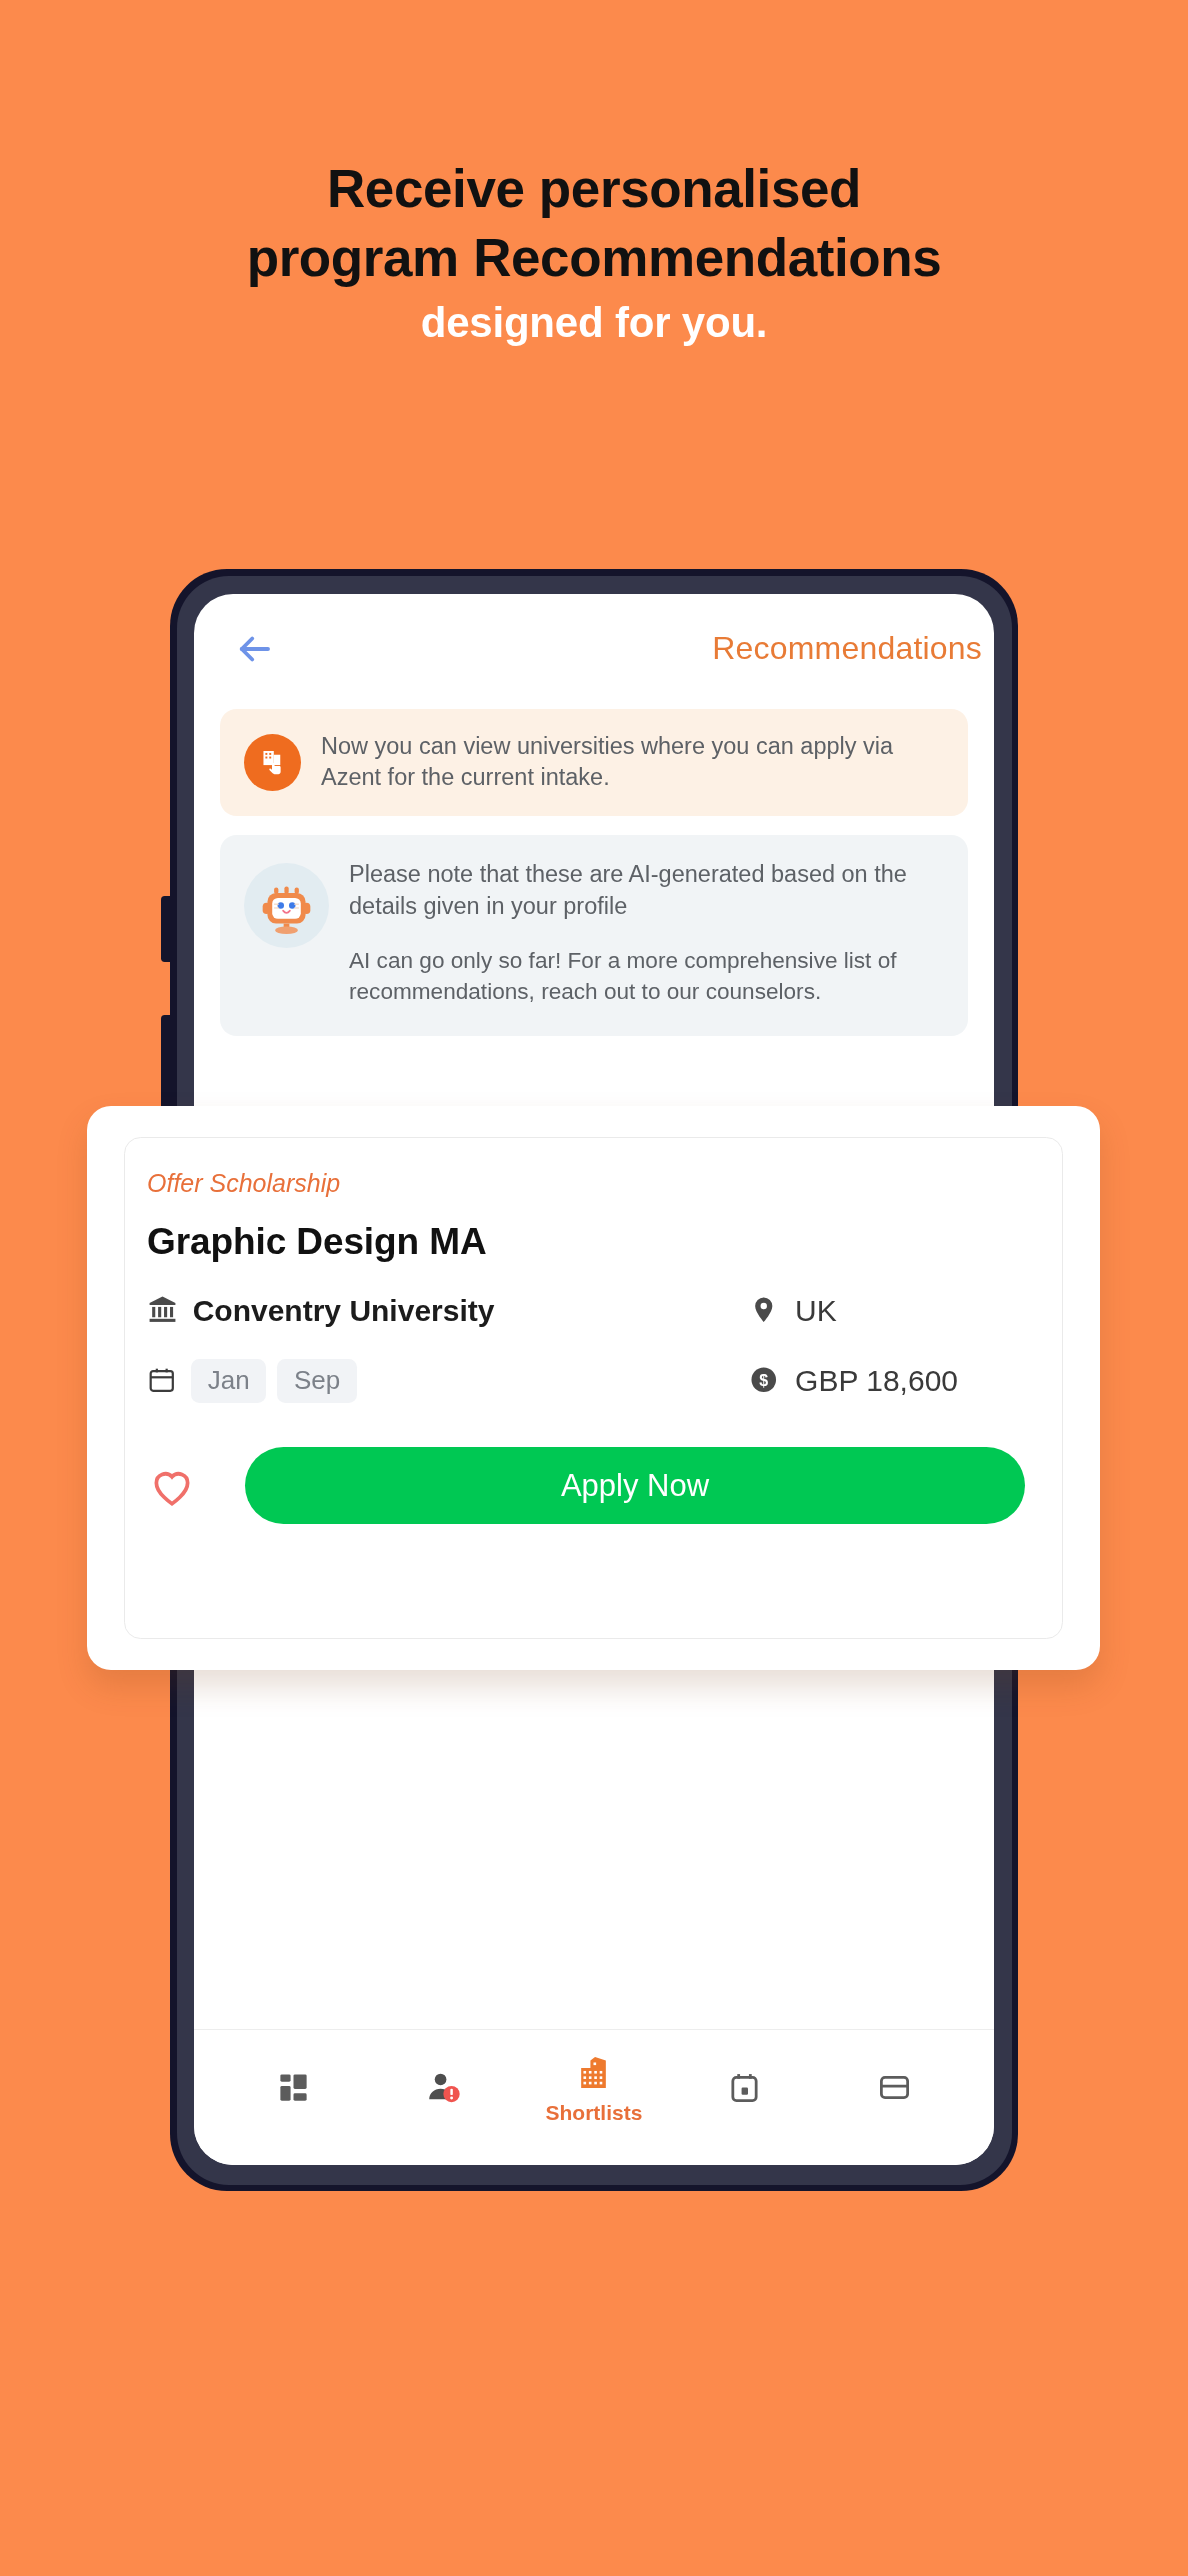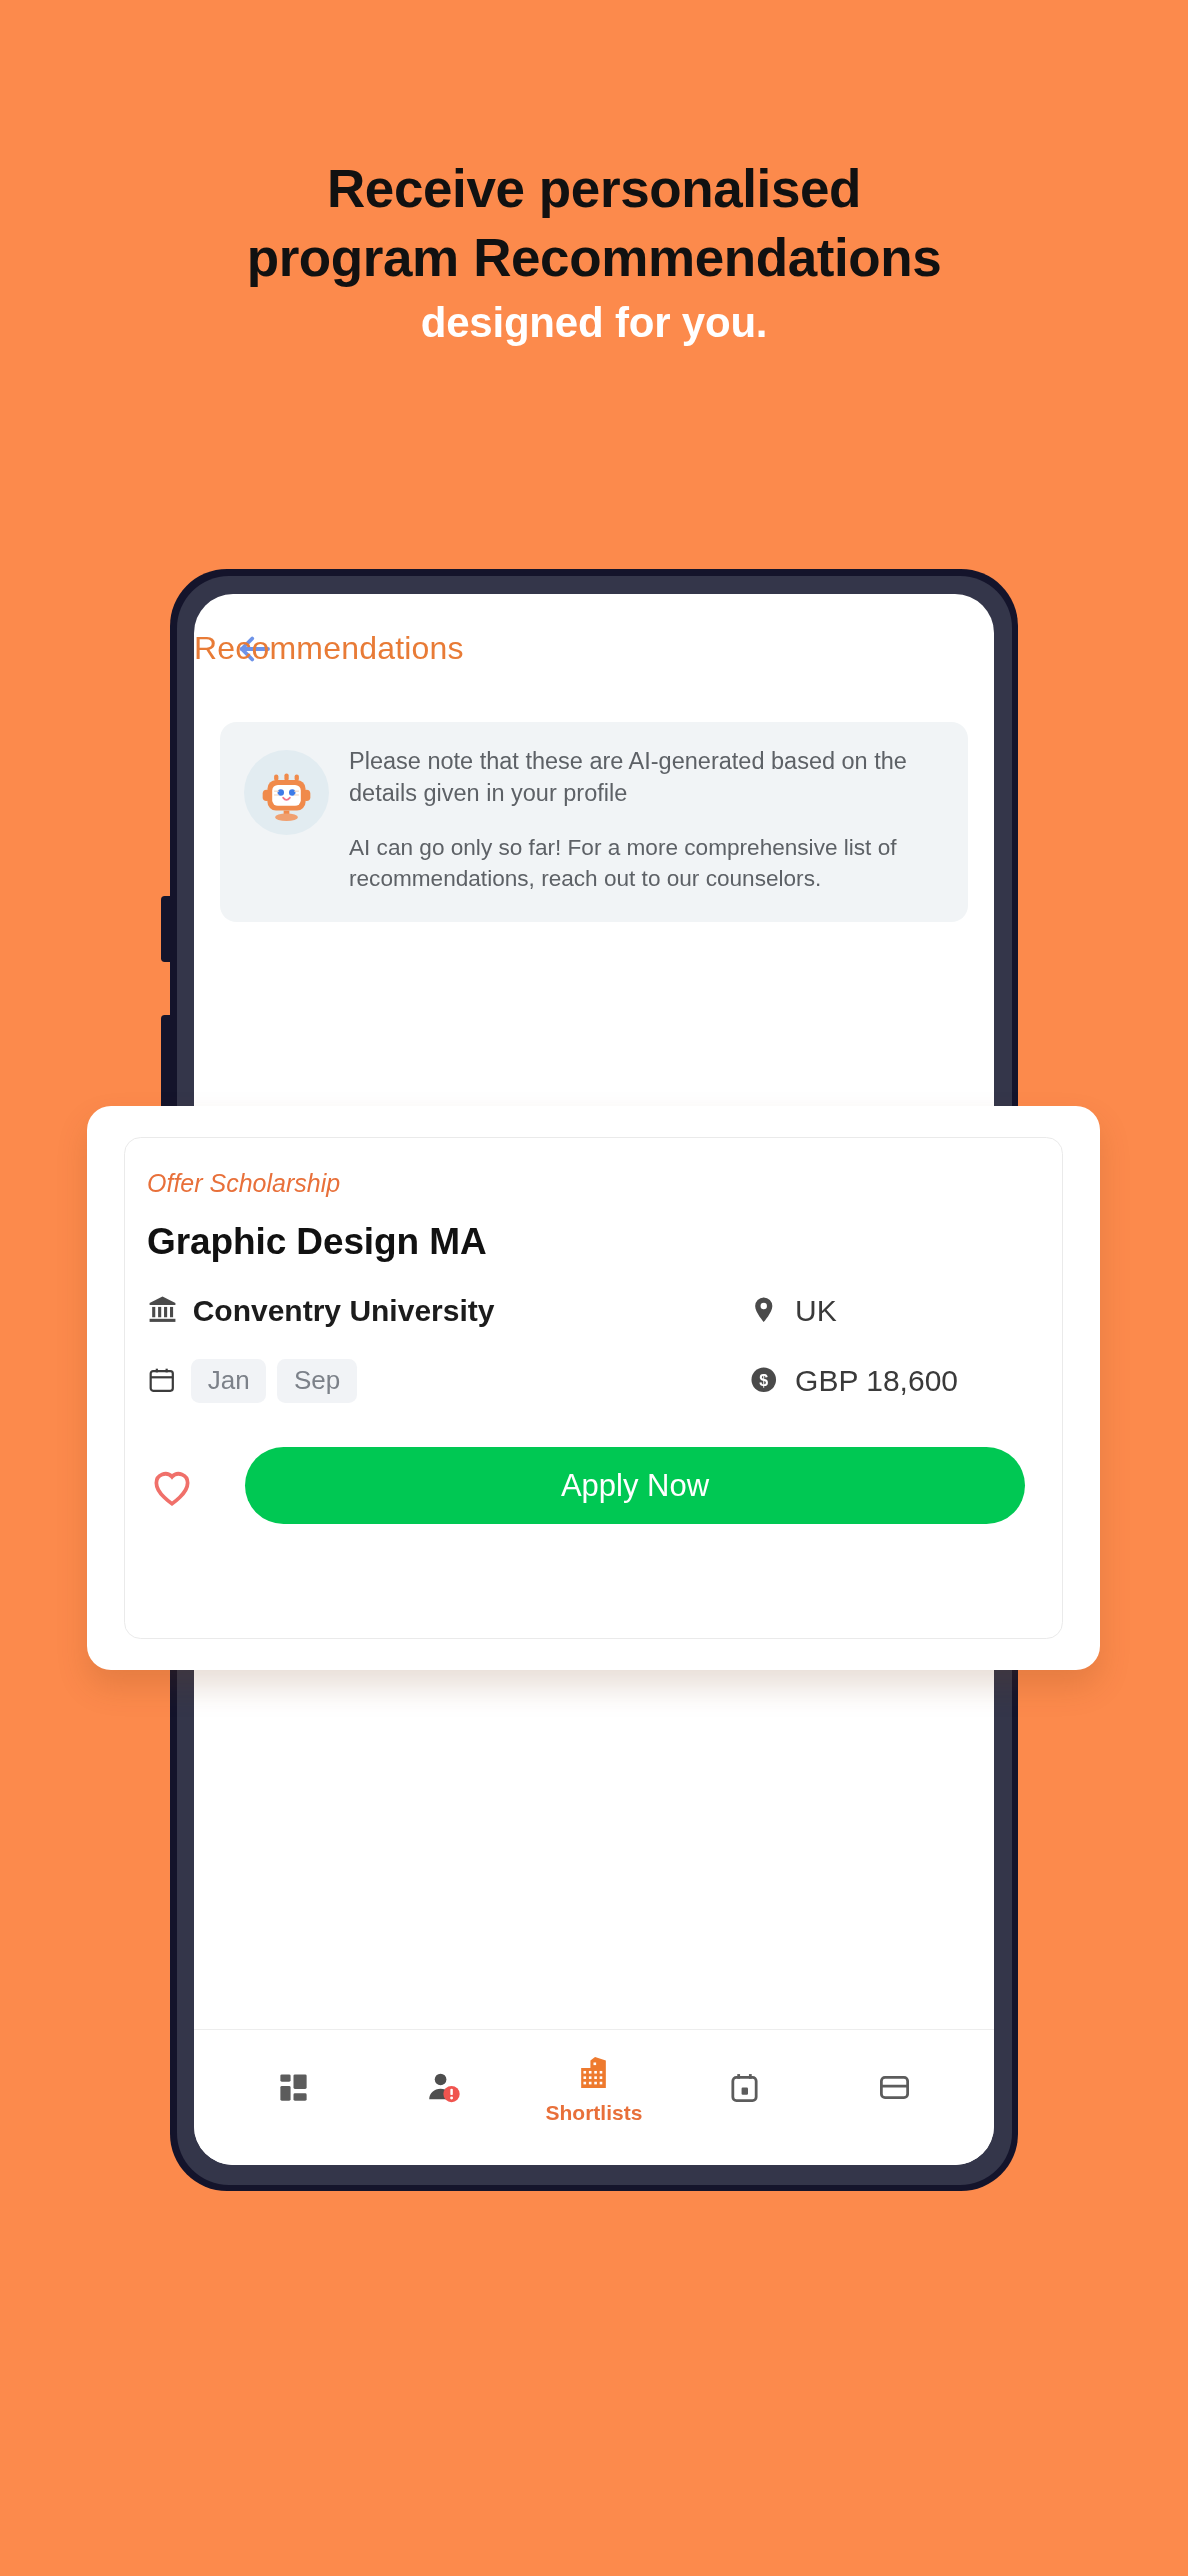--- a/index.html
+++ b/index.html
@@ -77,22 +77,22 @@
     display: flex;
     align-items: center;
     padding: 0 39px;
   }
   .back-arrow {
     width: 42px; height: 42px;
     flex: 0 0 auto;
   }
   .app-title {
     position: absolute;
-    left: 0; right: 0;
-    text-align: left;
+    left: 0; right: 12px;
+    text-align: right;
     color: #E87B36;
     font-size: 32px;
     font-weight: 400;
     letter-spacing: 0.2px;
   }
 
   .banner {
     margin: 5.5px 26px 0 26px;
     border-radius: 16.6px;
     display: flex;
@@ -282,20 +282,34 @@
   <div class="app-header">
     <span class="back-arrow">
       <svg viewBox="0 0 24 24" width="42" height="42" fill="none" stroke="#6E93E8" stroke-width="2.2" stroke-linecap="round" stroke-linejoin="round">
         <line x1="20" y1="12" x2="5" y2="12"></line>
           <polyline points="11,6 5,12 11,18"></polyline>
       </svg>
     </span>
     <div class="app-title">Recommendations</div>
   </div>
 
+  <div class="banner intake">
+    <span class="icon-circle-orange">
+      <svg viewBox="0 0 24 24" width="31" height="31" fill="#FFFFFF">
+        <path d="M5 3h8v11H5z"></path>
+          <path d="M13 6h5v8h-5z"></path>
+        <rect x="6.5" y="4.6" width="1.5" height="1.5" fill="#EF6C1F"></rect>
+        <rect x="9.5" y="4.6" width="1.5" height="1.5" fill="#EF6C1F"></rect>
+        <rect x="6.5" y="7.4" width="1.5" height="1.5" fill="#EF6C1F"></rect>
+        <rect x="9.5" y="7.4" width="1.5" height="1.5" fill="#EF6C1F"></rect>
+        <path d="M12.6 12.4c-.6 0-1 .5-1 1.1v4.2l-1-.9c-.5-.4-1.1-.1-1.1.5 0 .3.1.5.3.7l2.3 2.4c.4.4.9.6 1.4.6h3c1 0 1.8-.8 1.8-1.8v-3.4c0-.6-.5-1-1-1h-3.7v-1.3c0-.6-.4-1.1-1-1.1z"></path>
+      </svg>
+    </span>
+    <div class="banner-text">Now you can view universities where you can apply via Azent for the current intake.</div>
+  </div>
 
   <div class="banner ai">
     <span class="robot-wrap">
       <svg viewBox="0 0 64 64" width="61" height="61">
         <rect x="12" y="19" width="40" height="32" rx="9" fill="#F08A4B"></rect>
         <rect x="17" y="24" width="30" height="22" rx="6" fill="#FFFFFF"></rect>
         <rect x="7" y="29" width="8" height="12" rx="4" fill="#F08A4B"></rect>
         <rect x="49" y="29" width="8" height="12" rx="4" fill="#F08A4B"></rect>
         <rect x="19" y="13" width="4.5" height="7" rx="2.2" fill="#F08A4B"></rect>
         <rect x="29.8" y="12" width="4.5" height="8" rx="2.2" fill="#F08A4B"></rect>

